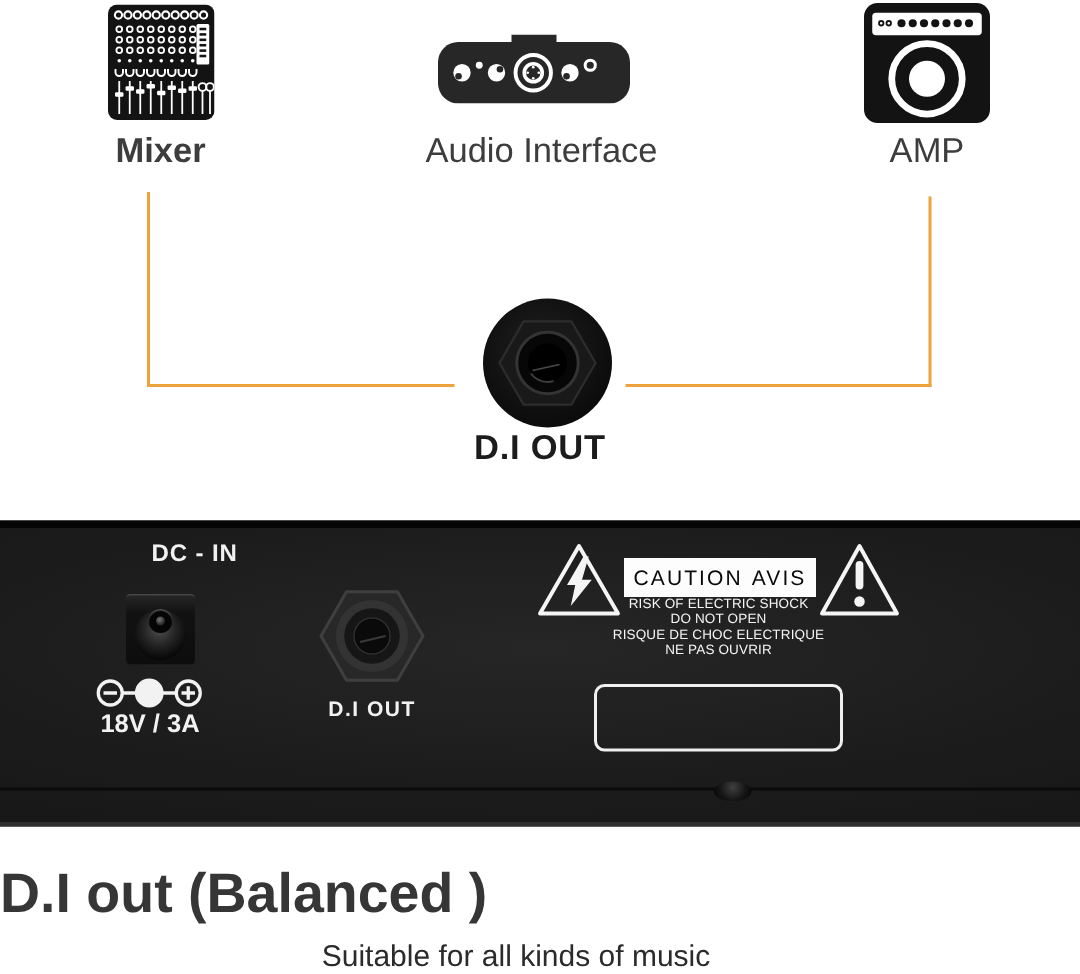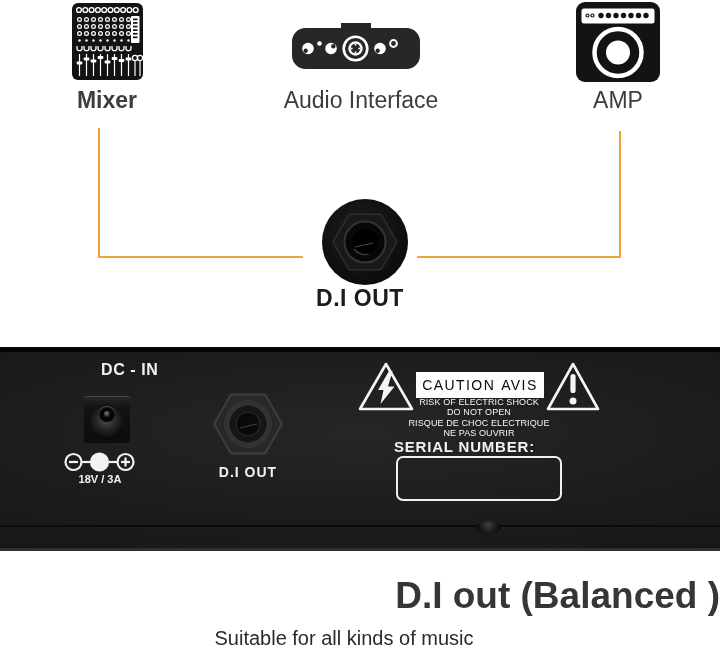--- a/index.html
+++ b/index.html
@@ -30,37 +30,37 @@
   .dc-jack { position:absolute; left:84px; top:49px; width:46px; height:47px; border-radius:3px;
            background:linear-gradient(180deg,#262626 0%, #121212 25%, #0d0d0d 100%);
            border-top:1px solid #474747; }
   .dc-ring { width:34px; height:34px; margin:6px auto 0; border-radius:50%;
            background:radial-gradient(circle at 48% 40%, #4e4e4e 0%, #242424 40%, #060606 75%, #000 100%); }
   .dc-hole { width:16px; height:16px; margin:9px auto 0; border-radius:50%; background:#050505;
            box-shadow:inset 0 1px 1px #5a5a5a; position:relative; }
   .dc-pin { position:absolute; left:5px; top:5px; width:6px; height:6px; border-radius:50%;
            background:radial-gradient(circle at 40% 35%, #777 0%, #222 70%); }
   .rating-label { position:absolute; left:50px; top:126px; width:100px; text-align:center;
-           font-size:11px; font-weight:bold; color:#f2f2f2; }
+           font-size:17px; font-weight:bold; color:#f2f2f2; }
   .panel-di-label { position:absolute; left:192px; top:117px; width:112px; text-align:center;
            font-size:14px; font-weight:bold; color:#f2f2f2; letter-spacing:1px; }
 
   .caution-box { position:absolute; left:416px; top:25px; width:128px; height:26px; background:#fdfdfd;
            display:flex; align-items:center; justify-content:center; gap:6px;
            font-size:14px; color:#0a0a0a; letter-spacing:1.4px; }
   .warning-lines { position:absolute; left:399px; top:51px; width:160px; text-align:center;
            color:#f5f5f5; font-size:9px; font-weight:normal; line-height:9.5px; letter-spacing:.1px; }
   .warning-lines .gap { margin-top:2px; }
   .serial-label { position:absolute; left:394px; top:91px; font-size:15px; font-weight:bold;
            color:#f2f2f2; letter-spacing:.8px; }
   .serial-box { position:absolute; left:396px; top:109px; width:166px; height:45px;
            border:2px solid #f0f0f0; border-radius:7px; }
 
   
-  .footer-title { position:absolute; left:0; top:575px; width:720px; text-align:right;
+  .footer-title { position:absolute; left:0; top:575px; width:720px; text-align:left;
            font-size:37px; font-weight:bold; color:#363636; }
   .footer-subtitle { position:absolute; left:0; top:627px; width:688px; text-align:center;
            font-size:20px; color:#2b2b2b; }
 </style>
 </head>
 <body>
 
 <div class="stage" style="--accent:#ECA33B;">
 
   <div>
@@ -282,21 +282,20 @@
       <circle cx="28" cy="40" r="3.5" fill="#f5f5f5"></circle>
     </svg>
 
     <div class="warning-lines">
       <div>RISK OF ELECTRIC SHOCK</div>
       <div>DO NOT OPEN</div>
       <div class="gap">RISQUE DE CHOC ELECTRIQUE</div>
       <div>NE PAS OUVRIR</div>
     </div>
 
-    <div class="serial-label">SERIAL NUMBER:</div>
     <div class="serial-box"></div>
 
     <div class="panel-crease"></div>
     <div class="panel-screw"></div>
     <div class="panel-bottom-lip"></div>
   </div>
 
   <div class="footer-title">D.I out (Balanced )</div>
   <div class="footer-subtitle">Suitable for all kinds of music</div>
 

